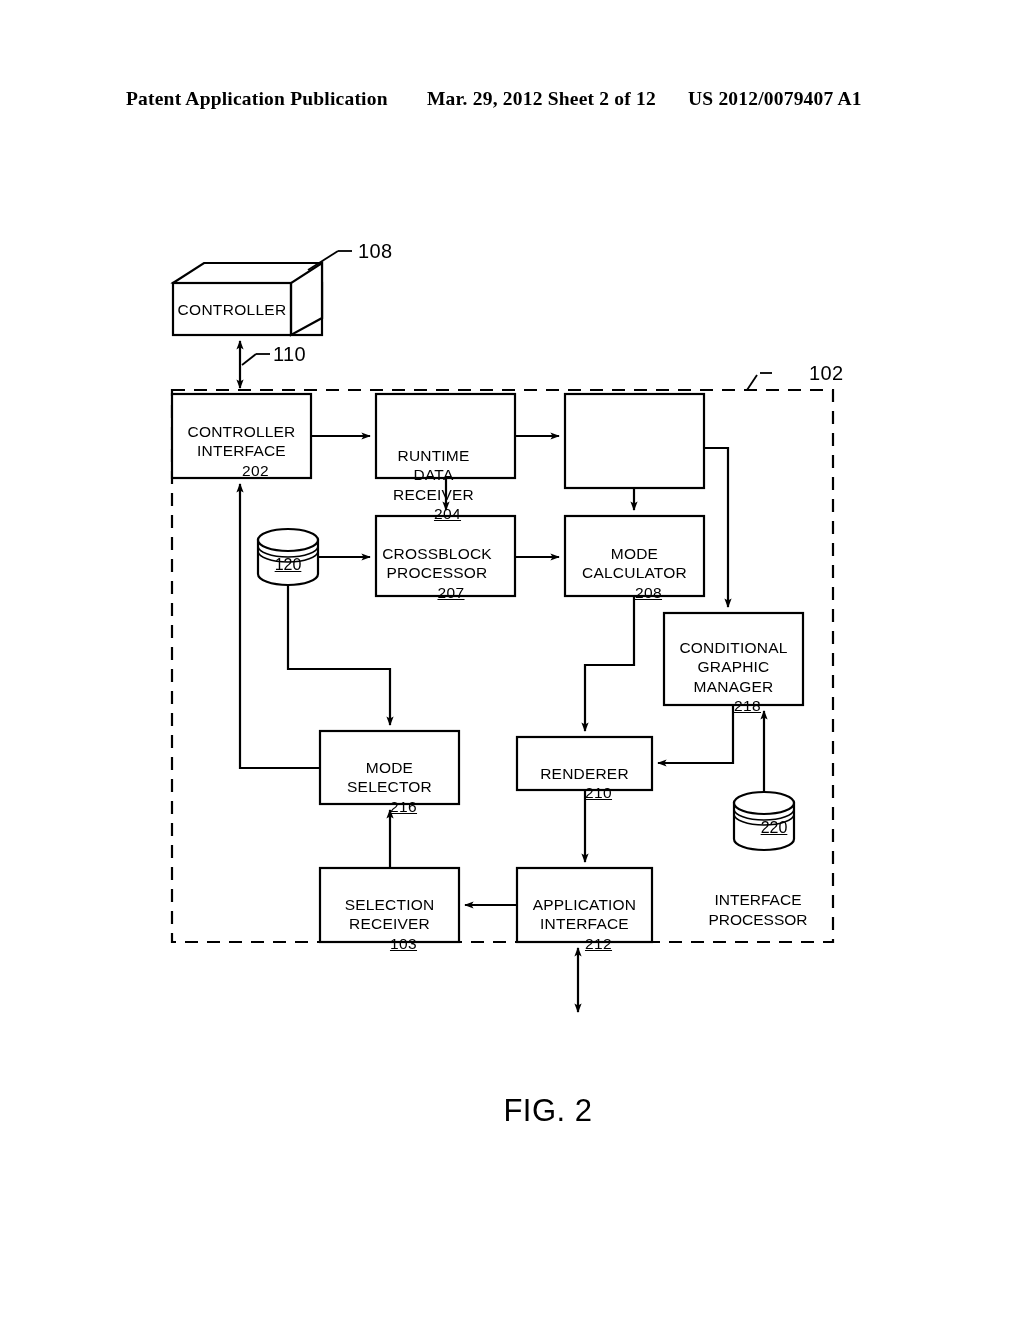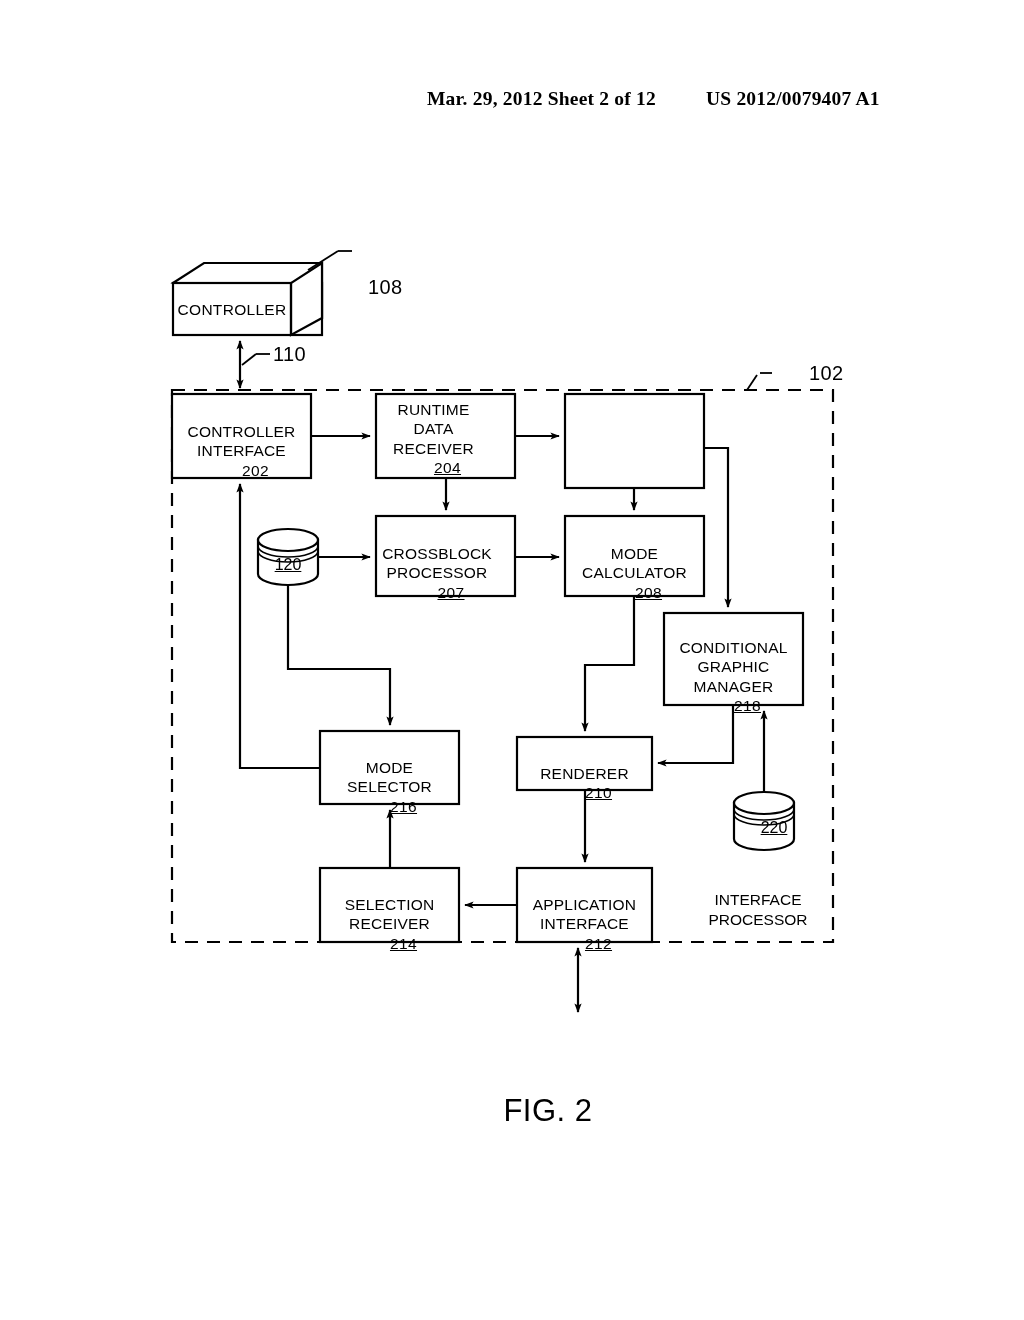--- a/index.html
+++ b/index.html
@@ -30,21 +30,21 @@
     height: 26px;
     font-family: "Liberation Serif", serif;
     font-weight: bold;
     font-size: 19.5px;
     letter-spacing: 0.2px;
     white-space: nowrap;
   }
   .pub-header span { position: absolute; top: 0; }
   .hdr-left  { left: 126px; }
   .hdr-mid   { left: 427px; }
-  .hdr-right { left: 706px; }
+  .hdr-right { left: 688px; }
 
   
   .fig-caption {
     position: absolute;
     left: 0;
     top: 1093px;
     width: 1024px;
     text-align: center;
     font-size: 31px;
     letter-spacing: 0.5px;
@@ -102,20 +102,21 @@
     font-size: 15.5px;
     letter-spacing: 0.3px;
   }
 </style>
 </head>
 <body>
 
 <div class="page">
 
   <div class="pub-header">
+    <span class="hdr-left">Patent Application Publication</span>
     <span class="hdr-mid">Mar. 29, 2012  Sheet 2 of 12</span>
     <span class="hdr-right">US 2012/0079407 A1</span>
   </div>
 
   <svg class="diagram" viewBox="0 0 1024 1320">
     <defs>
       <marker id="arrow" markerWidth="10" markerHeight="10" refX="8.6" refY="3.6" orient="auto" markerUnits="userSpaceOnUse">
         <path d="M0,0 L9.5,3.6 L0,7.2 L2.2,3.6 z" fill="#000"></path>
       </marker>
       <marker id="arrowback" markerWidth="10" markerHeight="10" refX="1.0" refY="3.6" orient="auto" markerUnits="userSpaceOnUse">
@@ -202,31 +203,31 @@
 
       <line x1="517" y1="905" x2="465" y2="905" marker-end="url(#arrow)"></line>
 
       <line x1="390" y1="868" x2="390" y2="810" marker-end="url(#arrow)"></line>
 
       <line x1="578" y1="948" x2="578" y2="1012" marker-start="url(#arrowback)" marker-end="url(#arrow)"></line>
     </g>
   </svg>
 
   <div class="ctrl-label" style="left:173px; top:301px; width:118px;">CONTROLLER</div>
-  <div class="ref-label" style="left:368px; top:240px;margin-top:36px;">108</div>
+  <div class="ref-label" style="left:358px; top:240px;">108</div>
   <div class="ref-label" style="left:273px; top:343px;">110</div>
   <div class="ref-label" style="left:776px; top:362px;margin-left:33px;">102</div>
 
   <div class="blk-text" style="left:172px; top:402px; width:139px;">
     <span>CONTROLLER
 INTERFACE</span>
     <span class="blk-num">202</span>
   </div>
 
-  <div class="blk-text" style="left:376px; top:380px; width:115px;">
+  <div class="blk-text" style="left:376px; top:426px; width:115px;">
     <span>RUNTIME DATA
 RECEIVER</span>
     <span class="blk-num">204</span>
   </div>
 
 
   <div class="blk-text" style="left:376px; top:524px; width:122px;">
     <span>CROSSBLOCK
 PROCESSOR</span>
     <span class="blk-num">207</span>
@@ -252,21 +253,21 @@
   </div>
 
   <div class="blk-text" style="left:517px; top:744px; width:135px;">
     <span>RENDERER</span>
     <span class="blk-num">210</span>
   </div>
 
   <div class="blk-text" style="left:320px; top:875px; width:139px;">
     <span>SELECTION
 RECEIVER</span>
-    <span class="blk-num">214</span>
+    <span class="blk-num">103</span>
   </div>
 
   <div class="blk-text" style="left:517px; top:875px; width:135px;">
     <span>APPLICATION
 INTERFACE</span>
     <span class="blk-num">212</span>
   </div>
 
   <div class="db-num" style="left:258px; top:556px; width:60px;">120</div>
   <div class="db-num" style="left:734px; top:819px; width:80px;">220</div>

